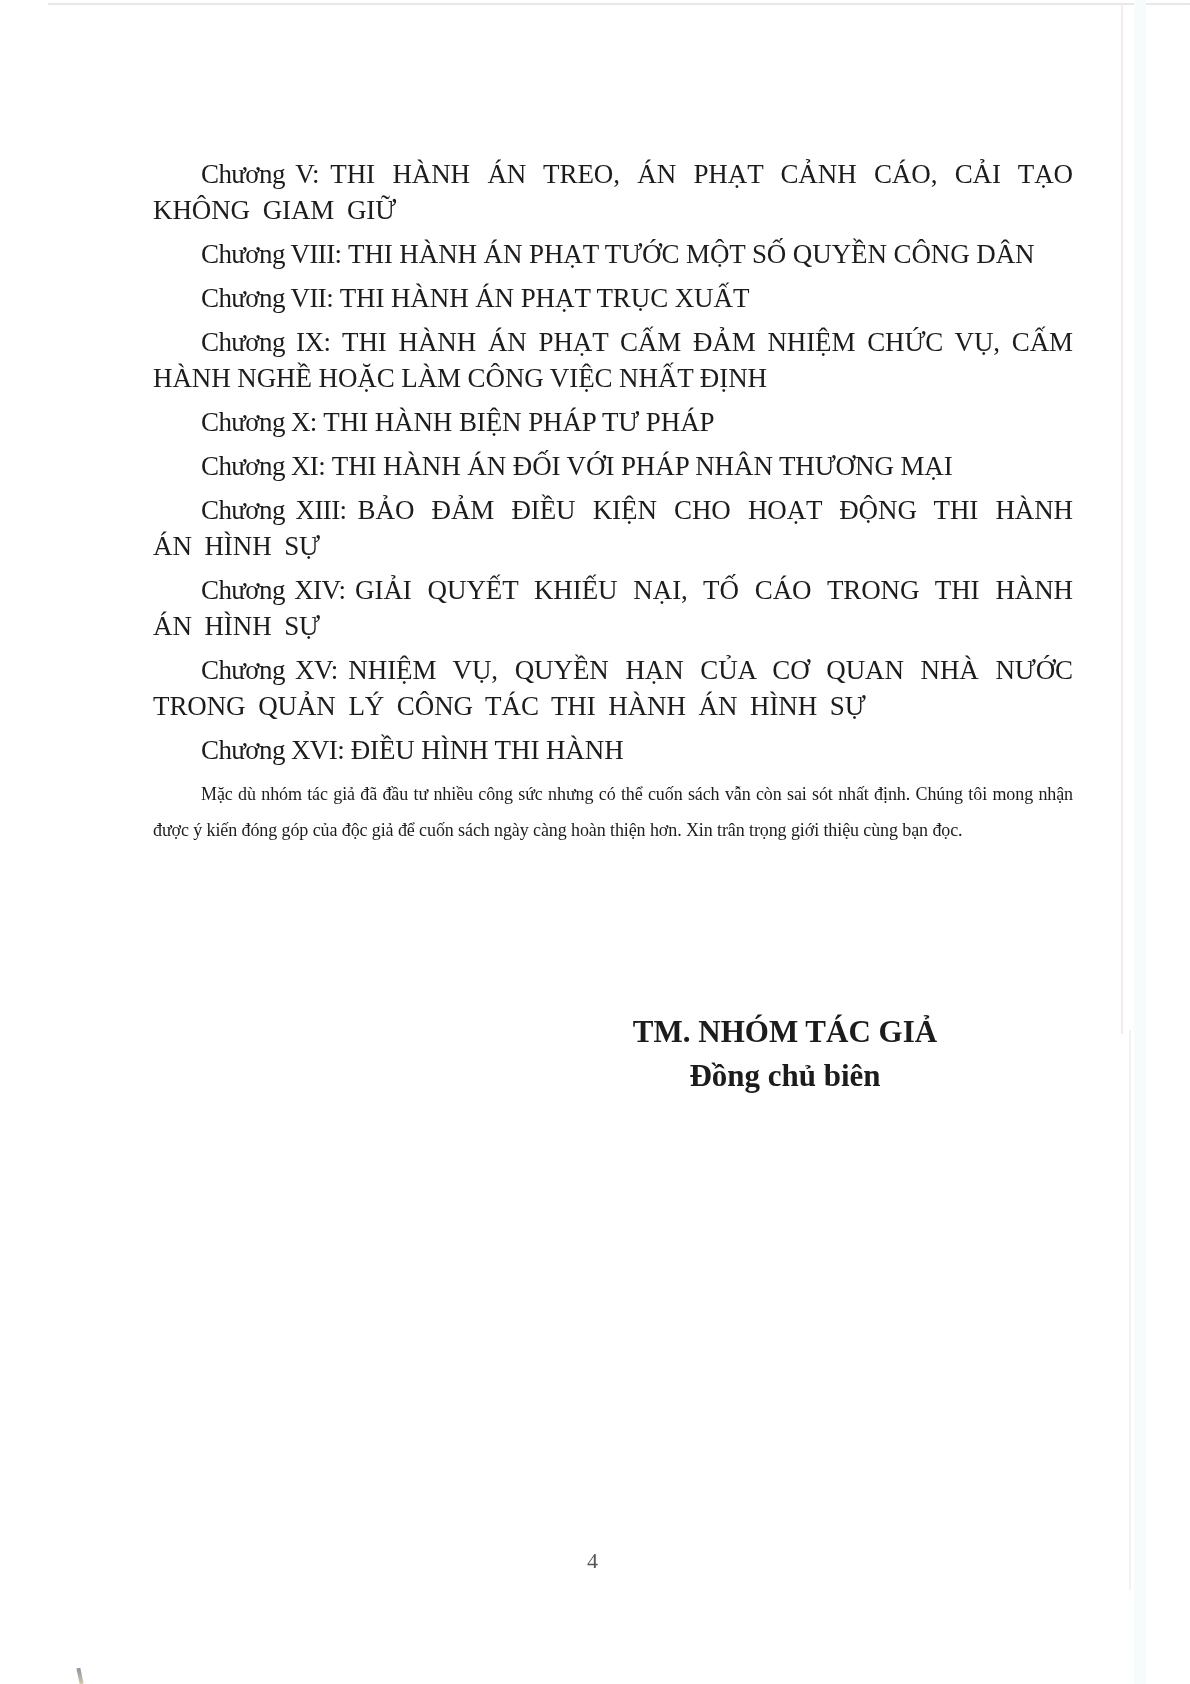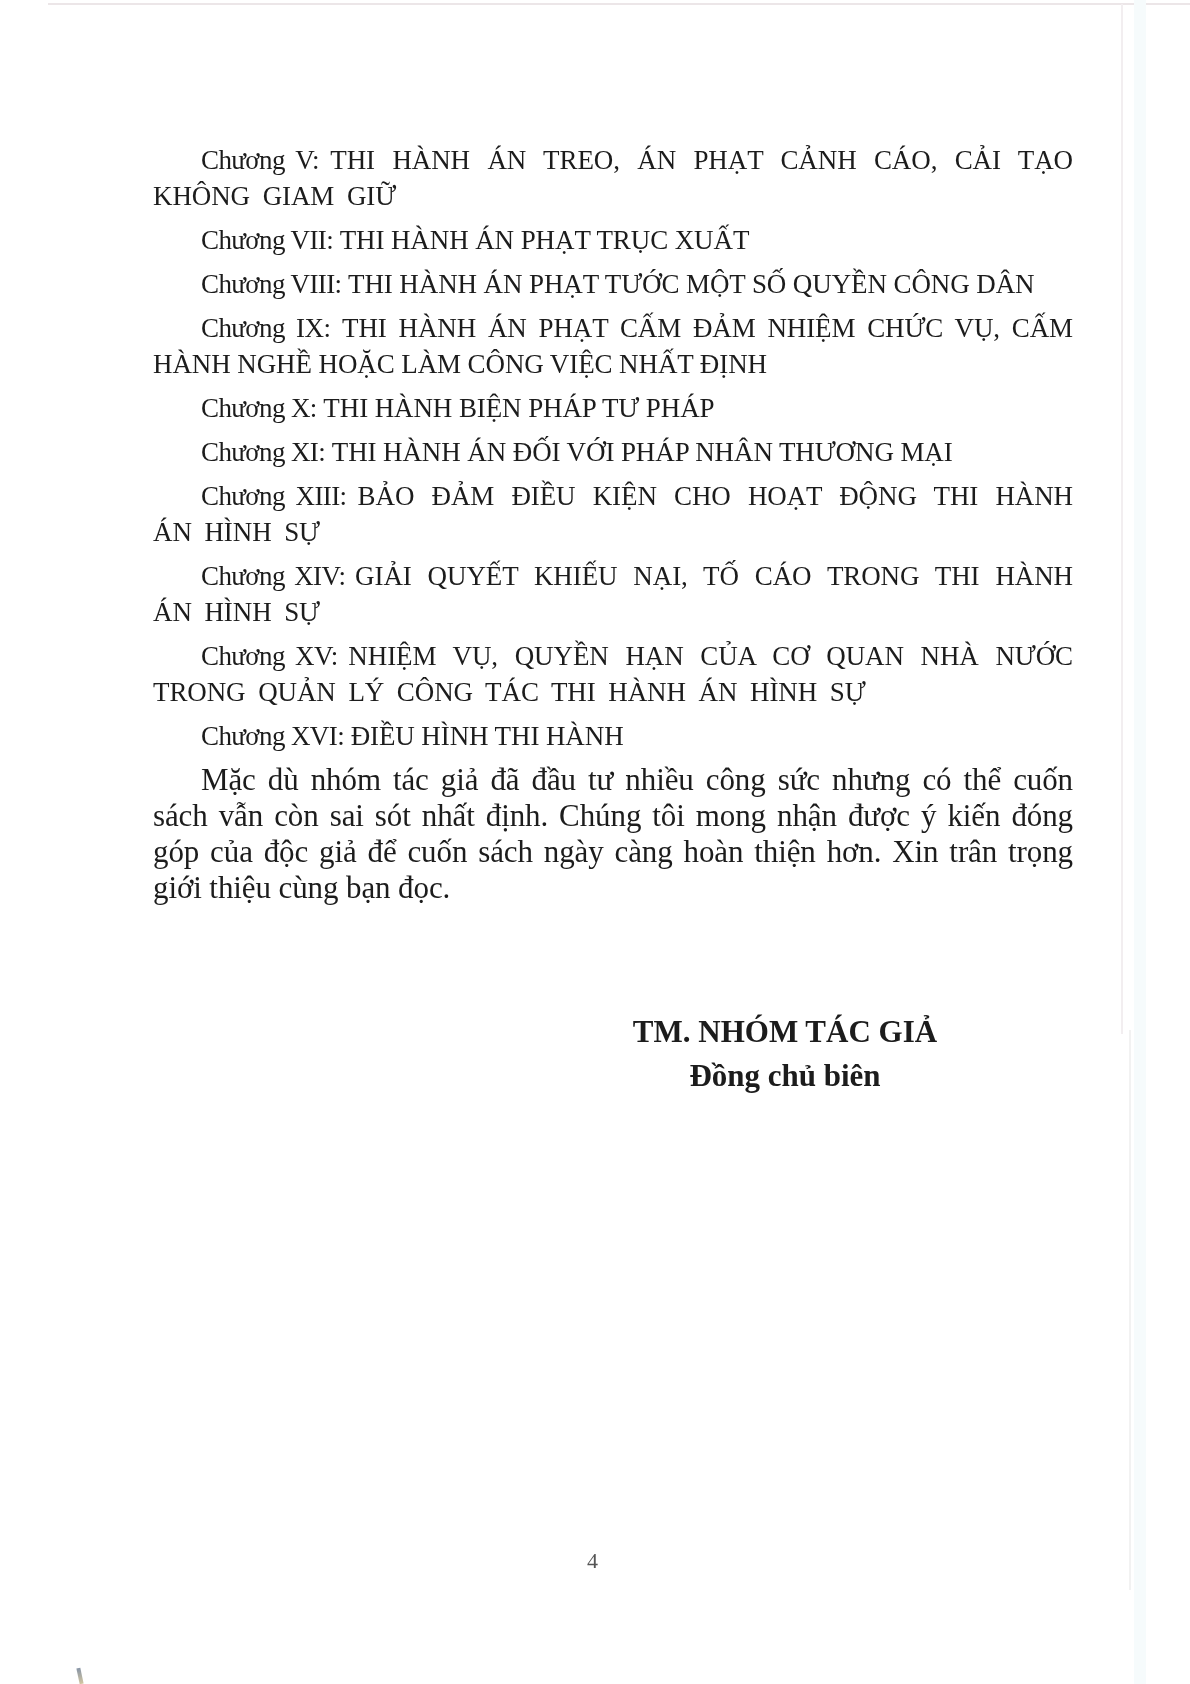--- a/index.html
+++ b/index.html
@@ -43,21 +43,21 @@
       position: absolute;
       left: 1134px;
       top: 0;
       width: 12px;
       height: 1684px;
       background: #f6fbfc;
     }
     .page-body {
       position: absolute;
       left: 153px;
-      top: 142px;
+      top: 156px;
       width: 920px;
     }
     .chapter {
       font-size: 27px;
       line-height: 36px;
       margin: 0 0 8px 0;
       text-indent: 48px;
       text-align: justify;
       text-align-last: left;
       letter-spacing: -0.2px;
@@ -68,21 +68,21 @@
     .chapter .label {
       letter-spacing: -0.6px;
     }
     .chapter .title {
       letter-spacing: -0.1px;
     }
     .chapter.wide .title {
       word-spacing: 6px;
     }
     .closing {
-      font-size: 31px;
+      font-size: 18px;
       line-height: 36px;
       text-indent: 48px;
       text-align: justify;
       margin: 6px 0 0 0;
       letter-spacing: -0.1px;
     }
     .signature {
       position: absolute;
       left: 620px;
       top: 1010px;
@@ -124,27 +124,27 @@
 
 <div class="page-body">
 
   <p class="chapter wide wrap">
     <span class="label">Chương V:</span>
     <span class="title">THI HÀNH ÁN TREO, ÁN PHẠT CẢNH CÁO, CẢI TẠO KHÔNG GIAM GIỮ</span>
   </p>
 
 
   <p class="chapter">
-    <span class="label">Chương VII:</span>
-    <span class="title">THI HÀNH ÁN PHẠT TRỤC XUẤT</span>
+    <span class="label">Chương VIII:</span>
+    <span class="title">THI HÀNH ÁN PHẠT TƯỚC MỘT SỐ QUYỀN CÔNG DÂN</span>
   </p>
 
   <p class="chapter">
-    <span class="label">Chương VIII:</span>
-    <span class="title">THI HÀNH ÁN PHẠT TƯỚC MỘT SỐ QUYỀN CÔNG DÂN</span>
+    <span class="label">Chương VII:</span>
+    <span class="title">THI HÀNH ÁN PHẠT TRỤC XUẤT</span>
   </p>
 
   <p class="chapter wrap">
     <span class="label">Chương IX:</span>
     <span class="title">THI HÀNH ÁN PHẠT CẤM ĐẢM NHIỆM CHỨC VỤ, CẤM HÀNH NGHỀ HOẶC LÀM CÔNG VIỆC NHẤT ĐỊNH</span>
   </p>
 
   <p class="chapter">
     <span class="label">Chương X:</span>
     <span class="title">THI HÀNH BIỆN PHÁP TƯ PHÁP</span>

